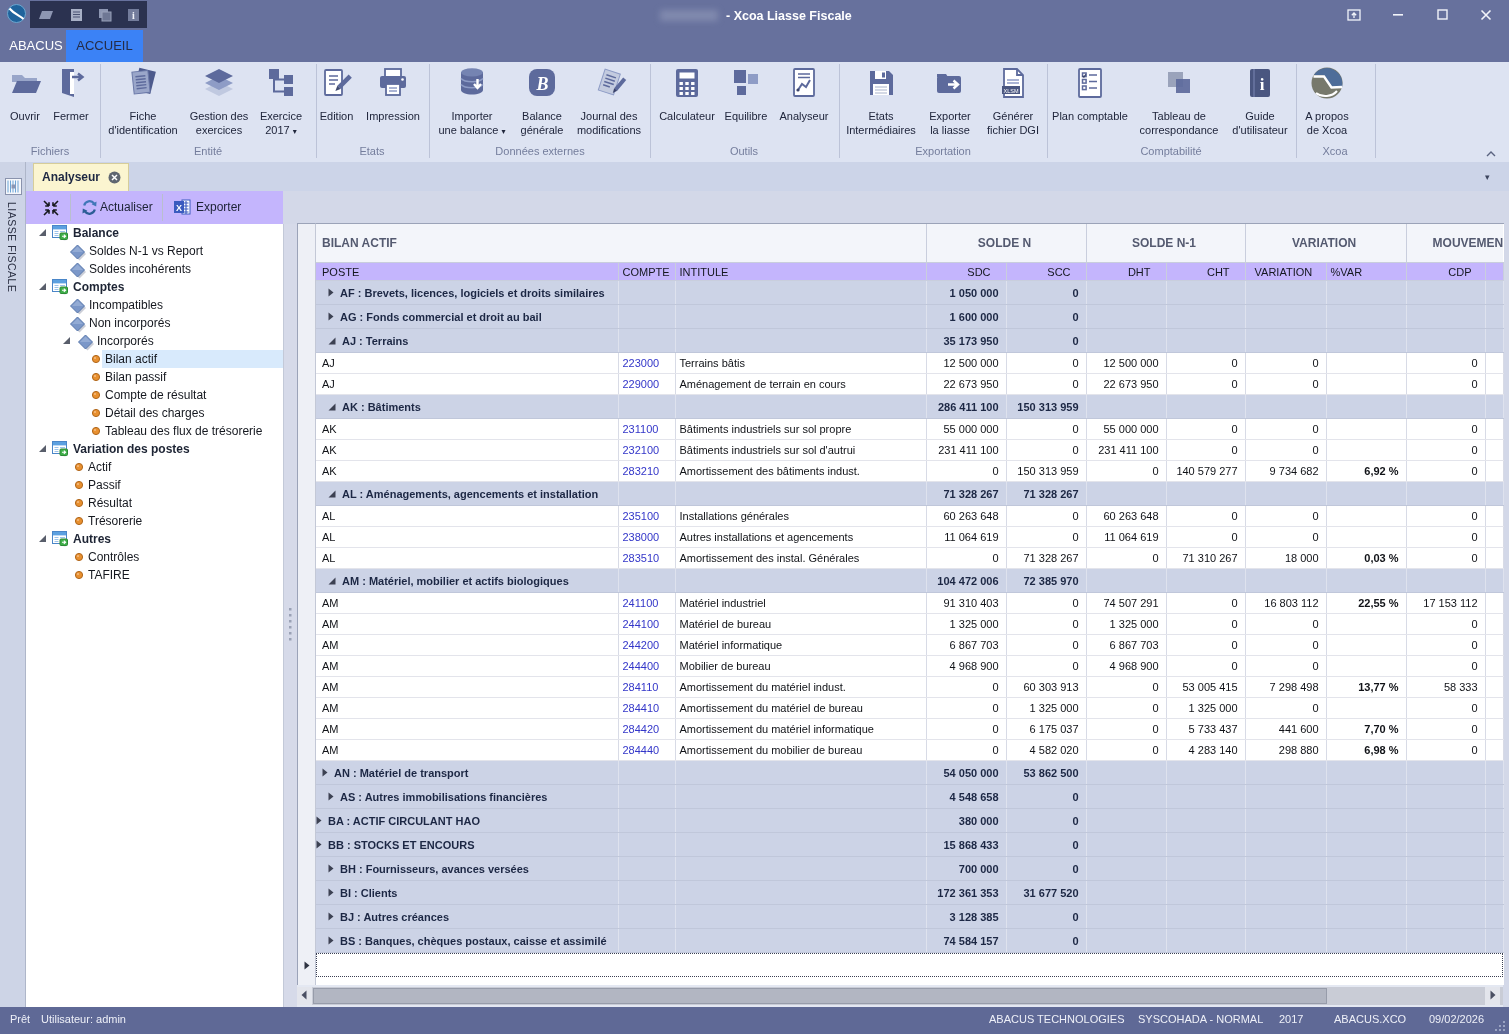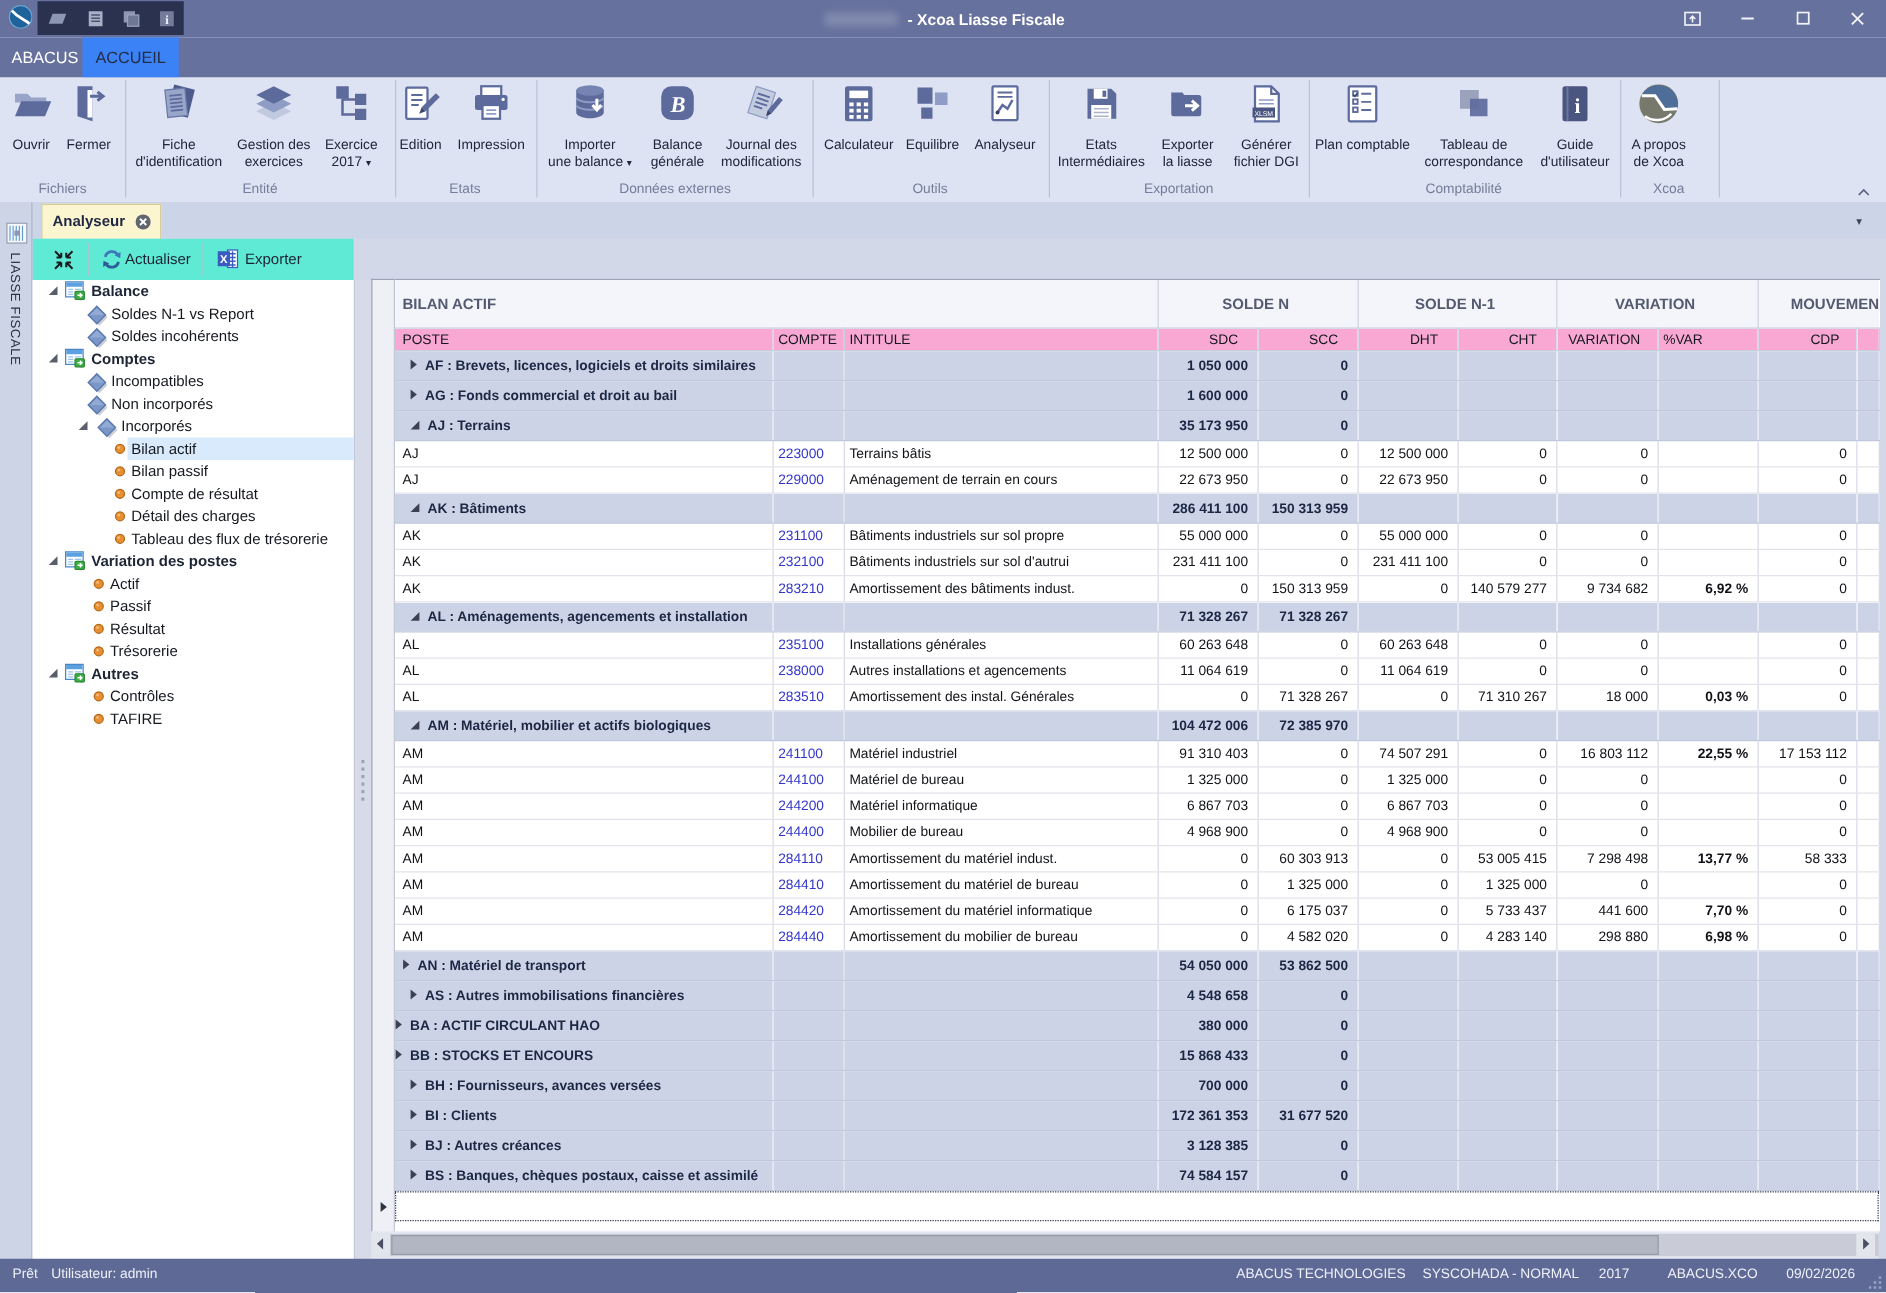--- a/index.html
+++ b/index.html
@@ -23,21 +23,21 @@
 .rsep{position:absolute;top:2px;width:1px;height:94px;background:#bcc3d8;}
 .rbtn{position:absolute;top:2px;text-align:center;color:#20263c;font-size:11px;}
 .rbtn .ric{height:38px;display:flex;align-items:center;justify-content:center;}
 .rbtn .rlb{line-height:13.5px;margin-top:8px;}
 .rglb{position:absolute;top:83px;text-align:center;color:#747d9c;font-size:11px;transform:translateX(-50%);white-space:nowrap;}
 
 #docstrip{left:0;top:162px;width:1509px;height:29px;background:#ccd4e8;}
 #doctab{left:33px;top:163px;width:96px;height:28px;background:#fbf5d0;border:1px solid #d6cd9a;border-bottom:none;box-sizing:border-box;}
 #doctab .t{position:absolute;left:8px;top:6px;font-weight:bold;font-size:12px;color:#1d2742;}
 
-#toolbar{left:26px;top:191px;width:257px;height:33px;background:#5eead4;}
+#toolbar{left:26px;top:191px;width:257px;height:33px;background:#c4b5fd;}
 #gridband{left:283px;top:191px;width:1226px;height:33px;background:#d3d8e8;}
 #gridright{left:1503px;top:224px;width:6px;height:783px;background:#d3d8e8;}
 .tsep{position:absolute;top:3px;width:1px;height:27px;background:#b9bfce;}
 .tbtxt{position:absolute;top:9px;font-size:12px;color:#1c2235;}
 
 #lstrip{left:0;top:162px;width:26px;height:846px;background:#cdd4e6;border-right:1px solid #aeb6c9;box-sizing:border-box;}
 #ltab{position:absolute;left:0px;top:14px;width:24px;height:117px;}
 #ltab .vt{position:absolute;left:6px;top:26px;font-size:10.5px;color:#2a2f42;writing-mode:vertical-rl;letter-spacing:.5px;}
 
 #tree{left:26px;top:224px;width:257px;height:784px;background:#fff;border-right:1px solid #c3c9d8;}
@@ -45,21 +45,21 @@
 .trow.hd{font-weight:bold;color:#1d2434;}
 #treesel{position:absolute;left:76px;top:126px;width:181px;height:18px;background:#d8eafc;}
 #splitter{left:284px;top:224px;width:13px;height:783px;background:#d6dae9;}
 
 #gridind{left:297px;top:223px;width:19px;height:762px;background:#eef0f6;border-right:1px solid #c3c8d6;border-top:1px solid #9ba3b8;border-left:1px solid #9ba3b8;box-sizing:border-box;}
 #gridwrap{left:316px;top:223px;width:1188px;height:762px;background:#fff;border-top:1px solid #9ba3b8;box-sizing:border-box;}
 table.grid{border-collapse:collapse;table-layout:fixed;width:1187px;font-size:11px;}
 table.grid td{padding:0 7px 0 4px;overflow:hidden;white-space:nowrap;border-right:1px solid #d8dbe6;border-bottom:1px solid #e3e4eb;}
 td.num{text-align:right;}
 tr.h1 td{height:38px;background:#f3f5fa;color:#545a70;font-weight:bold;font-size:12px;border-right:1px solid #c9cedd;border-bottom:1px solid #c9cedd;}
-tr.h2 td{height:17px;background:#f9a8d4;color:#14171f;font-size:11px;border-right:1px solid #c9cedd;border-bottom:1px solid #c9cedd;}
+tr.h2 td{height:17px;background:#c4b5fd;color:#14171f;font-size:11px;border-right:1px solid #c9cedd;border-bottom:1px solid #c9cedd;}
 tr.g td{height:23px;background:#ccd3e6;color:#1c2744;font-weight:bold;border-right:1px solid #dee2ee;border-bottom:1px solid #c0c7da;}
 tr.d td{height:20px;color:#101217;}
 tr.d td.cpt{color:#3336c9;}
 .tri{display:inline-block;margin-right:6px;}
 #bsfocus{left:316px;top:953px;width:1187px;height:24px;border:1px dotted #3a3f52;box-sizing:border-box;}
 
 #hscroll{left:297px;top:987px;width:1206px;height:18px;background:#c9ccd6;}
 #hthumb{position:absolute;left:16px;top:1px;width:1014px;height:16px;background:#b2b6c2;border:1px solid #979caa;box-sizing:border-box;}
 .sarr{position:absolute;top:3px;font-size:10px;color:#4a4f63;}
 

